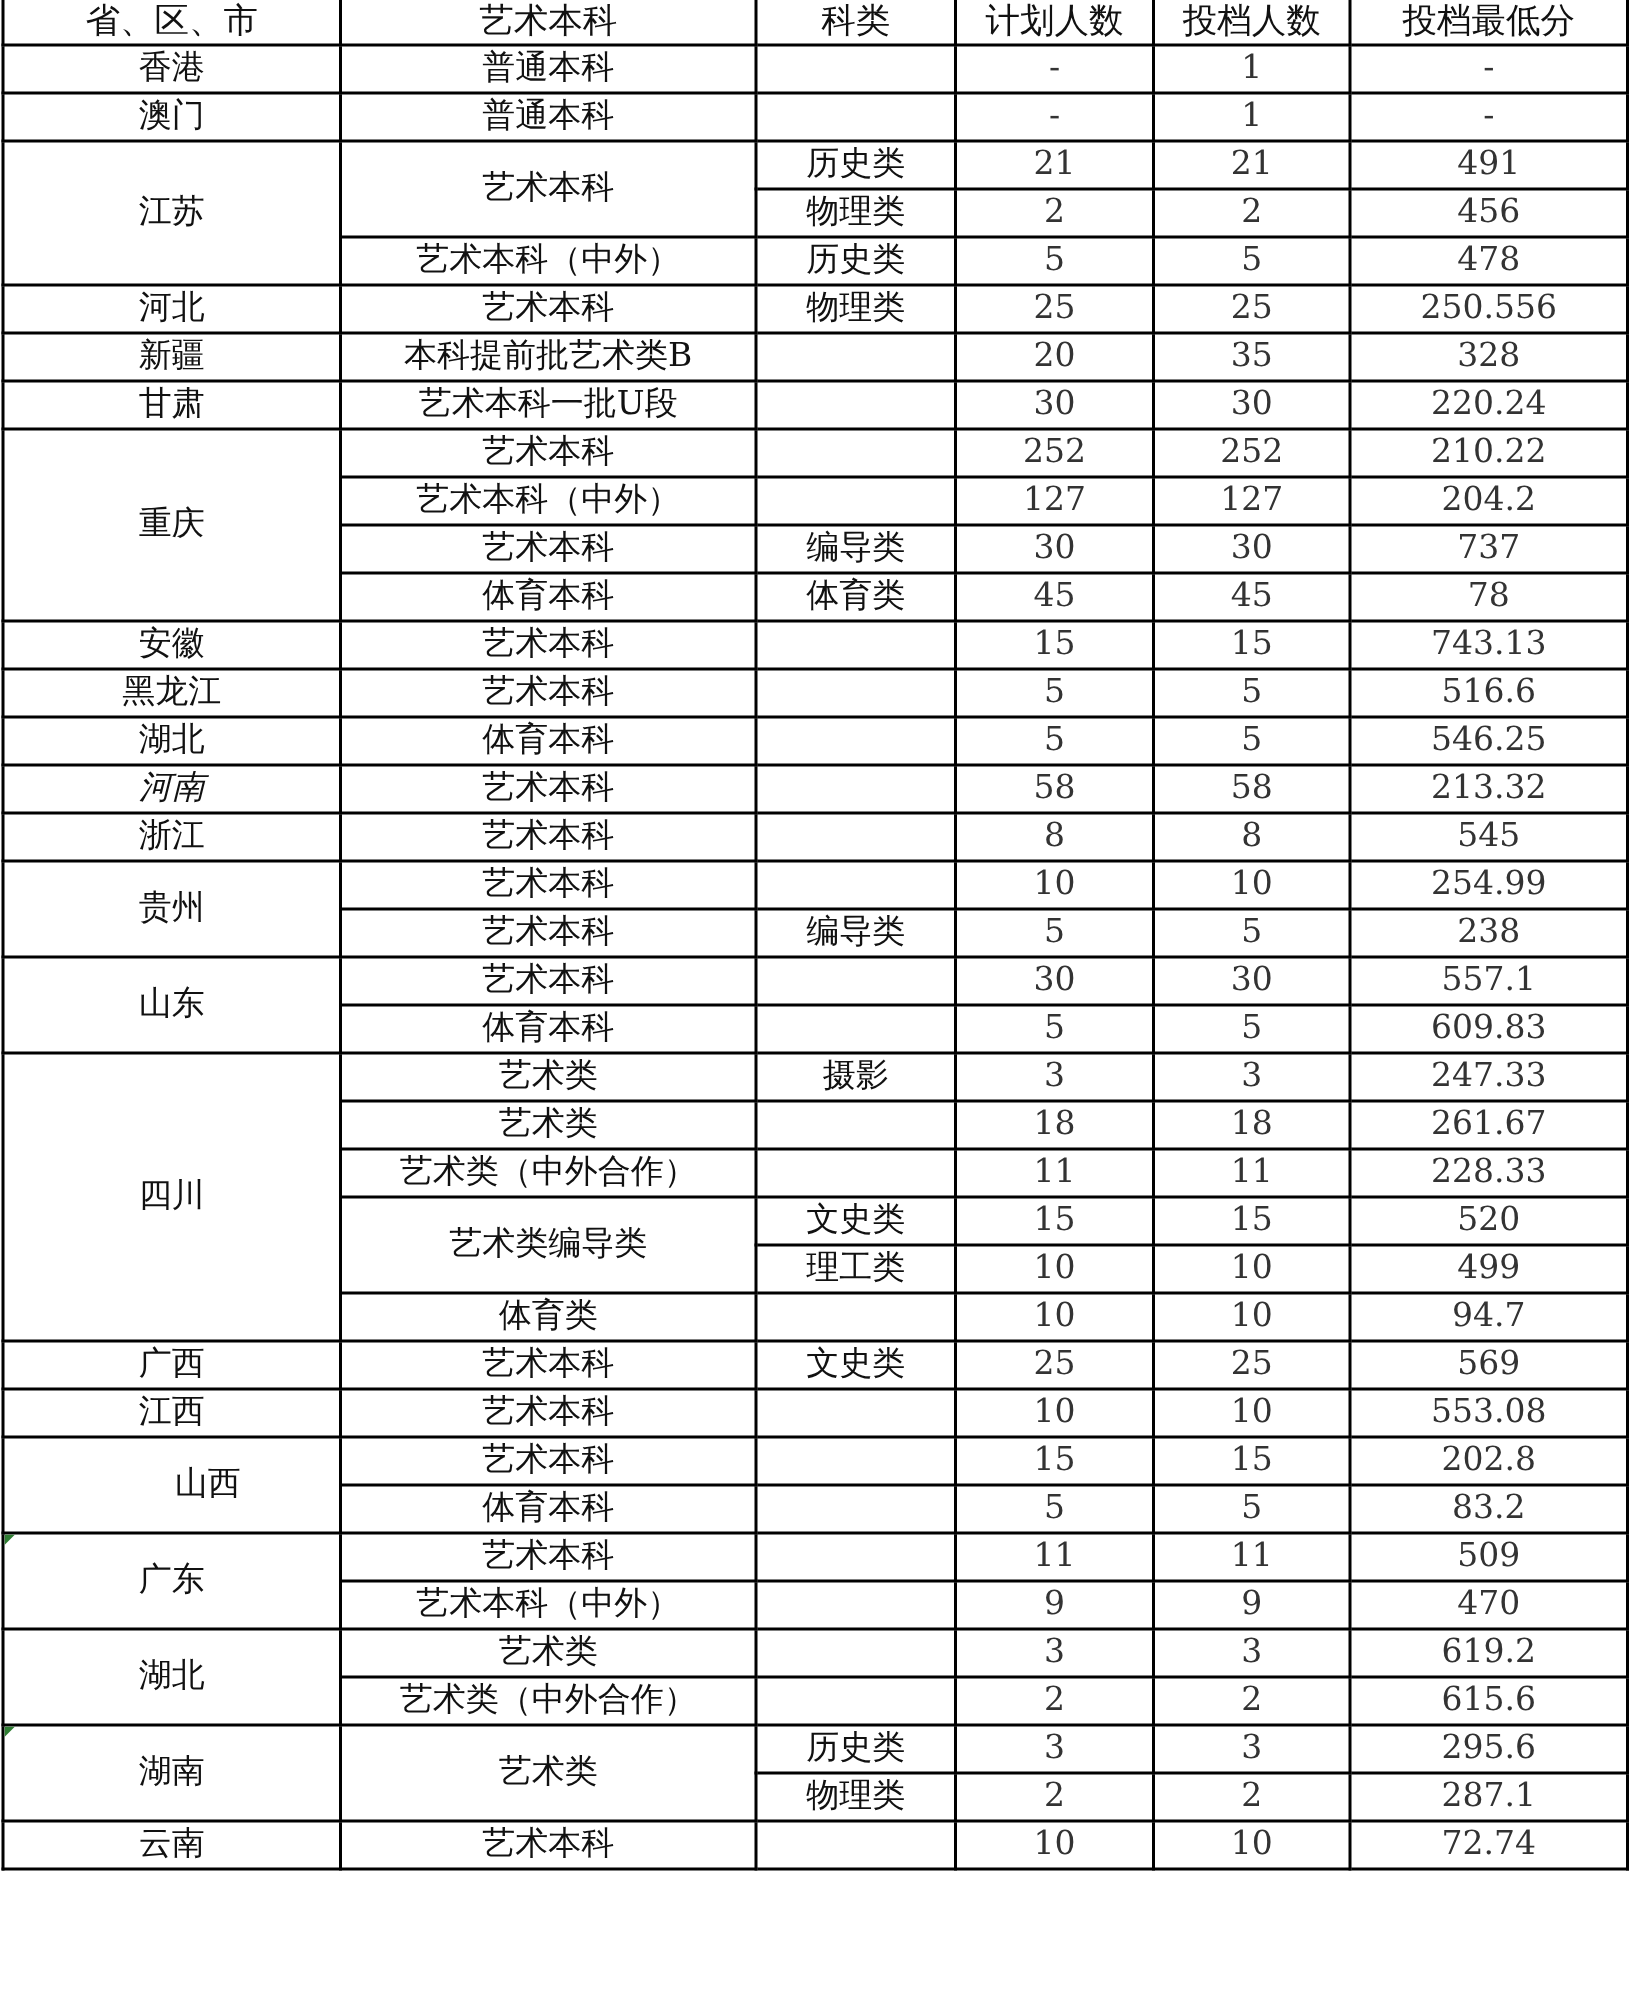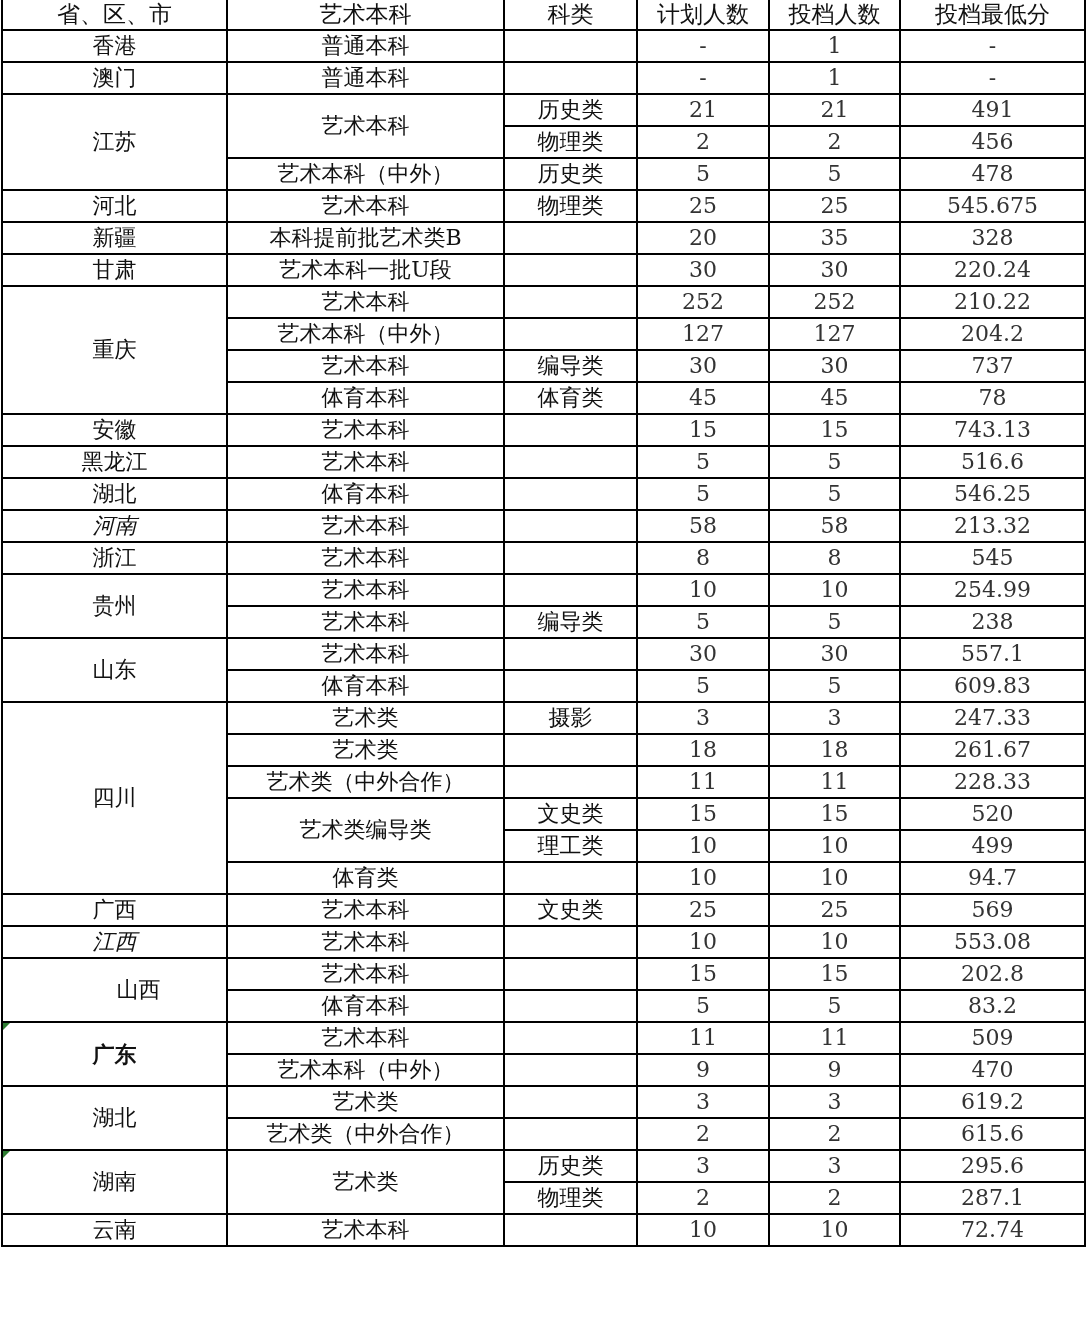--- a/index.html
+++ b/index.html
@@ -87,21 +87,21 @@
         <td class="num">5</td>
         <td class="num">5</td>
         <td class="num">478</td>
       </tr>
       <tr>
         <td style="position: relative;">河北</td>
         <td>艺术本科</td>
         <td>物理类</td>
         <td class="num">25</td>
         <td class="num">25</td>
-        <td class="num">545.675</td>
+        <td class="num">250.556</td>
       </tr>
       <tr>
         <td style="position: relative;">新疆</td>
         <td>本科提前批艺术类B</td>
         <td></td>
         <td class="num">20</td>
         <td class="num">35</td>
         <td class="num">328</td>
       </tr>
       <tr>
@@ -255,21 +255,21 @@
       </tr>
       <tr>
         <td style="position: relative; margin-left: 45px;">广西</td>
         <td>艺术本科</td>
         <td>文史类</td>
         <td class="num">25</td>
         <td class="num">25</td>
         <td class="num">569</td>
       </tr>
       <tr>
-        <td style="position: relative; font-style: italic;">江西</td>
+        <td style="position: relative;">江西</td>
         <td>艺术本科</td>
         <td></td>
         <td class="num">10</td>
         <td class="num">10</td>
         <td class="num">553.08</td>
       </tr>
       <tr>
         <td rowspan="2" style="position: relative; padding-left: 48px;">山西</td>
         <td>艺术本科</td>
         <td></td>
@@ -278,21 +278,21 @@
         <td class="num">202.8</td>
       </tr>
       <tr>
         <td>体育本科</td>
         <td></td>
         <td class="num">5</td>
         <td class="num">5</td>
         <td class="num">83.2</td>
       </tr>
       <tr>
-        <td rowspan="2" style="position: relative; font-weight: bold;">广东<span class="flag" style="left: 0px; top: 0px;"></span></td>
+        <td rowspan="2" style="position: relative;">广东<span class="flag" style="left: 0px; top: 0px;"></span></td>
         <td>艺术本科</td>
         <td></td>
         <td class="num">11</td>
         <td class="num">11</td>
         <td class="num">509</td>
       </tr>
       <tr>
         <td>艺术本科（中外）</td>
         <td></td>
         <td class="num">9</td>

